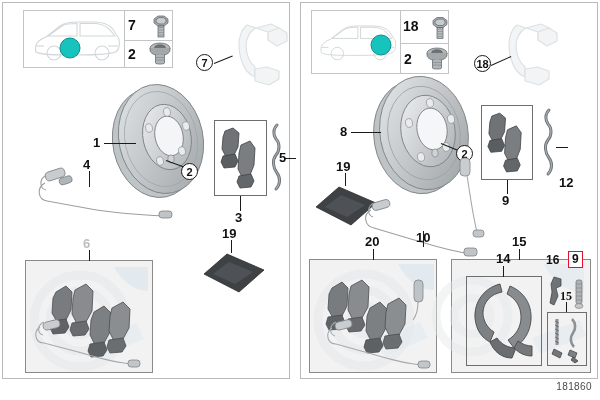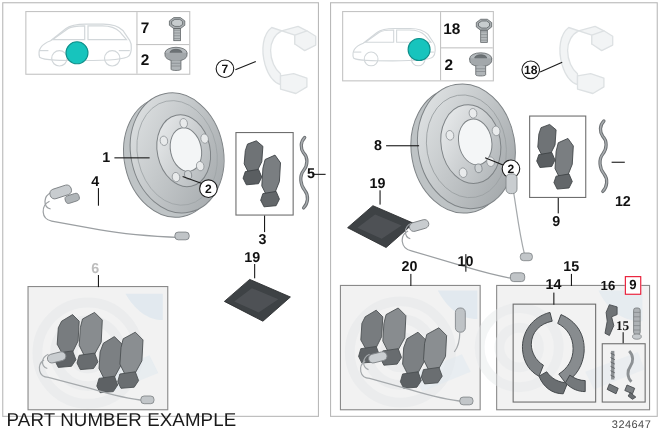--- a/index.html
+++ b/index.html
@@ -555,16 +555,15 @@
         </g>
       </svg>
       <div class="leader v" style="left:114px; top:42px; height:10px;"></div>
       <div class="num small" style="left:108px; top:30px;font-family:Liberation Serif, serif;">15</div>
     </div>
     <div class="leader v" style="left:218px; top:246px; height:11px;"></div>
     <div class="num" style="left:211px; top:232px;">15</div>
 
   </div>
 
-  <div id="caption">PART NUMBER EXAMPLE</div>
-  <div id="partnumber">324647</div>
+  <div id="partnumber">181860</div>
 
 </div>
 
 </body></html>

